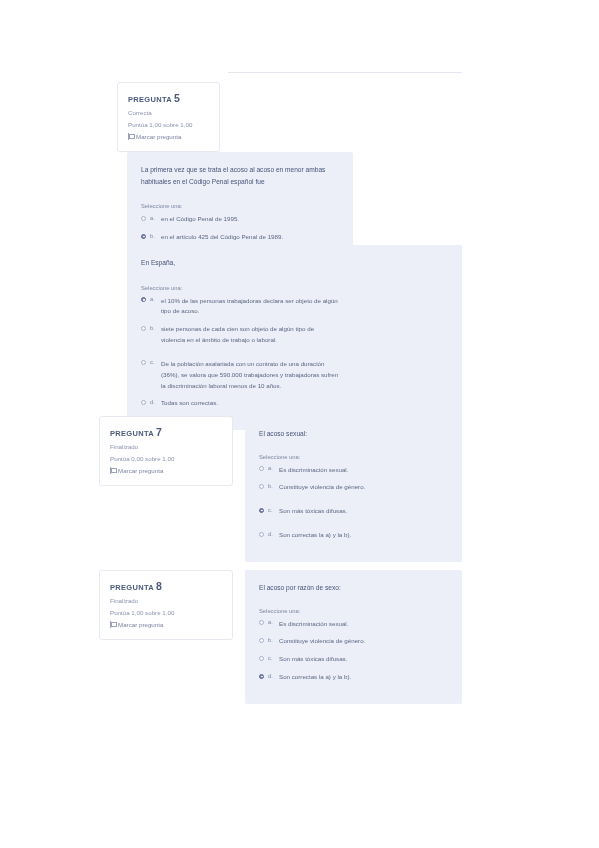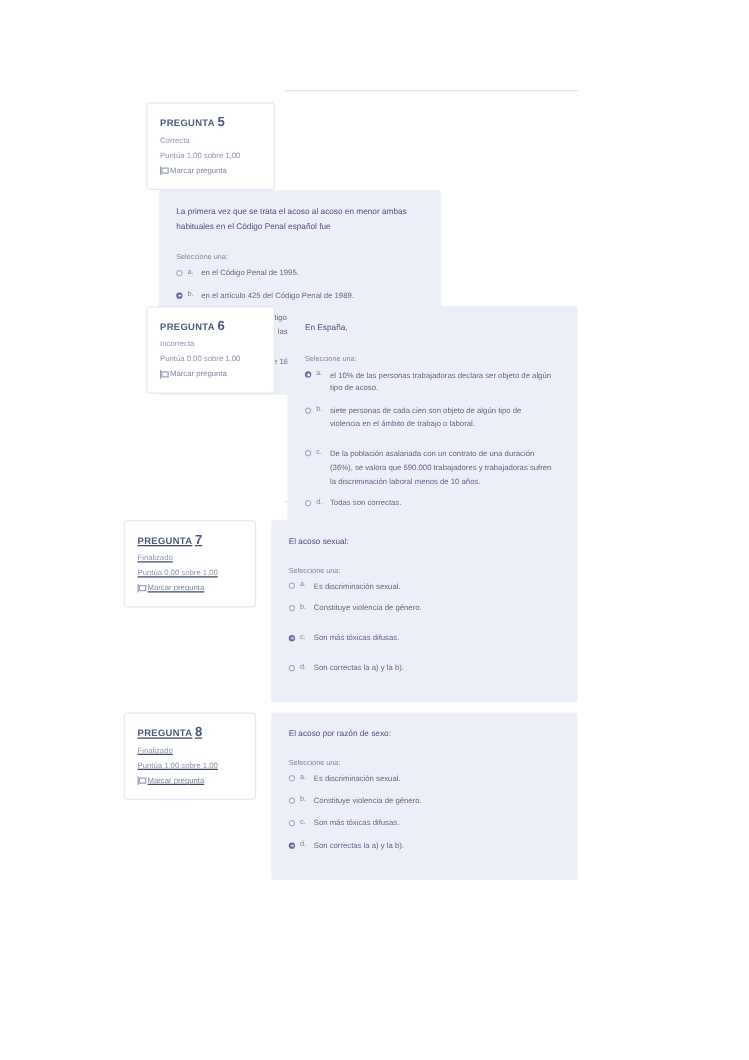--- a/index.html
+++ b/index.html
@@ -37,21 +37,21 @@
   
   .qinfo {
     background: #ffffff;
     border: 1px solid #e6e9f0;
     border-radius: 3px;
     box-sizing: border-box;
     padding: 9px 10px 11px 10px;
     flex: 0 0 auto;
   }
   .q5 .qinfo, .q6 .qinfo { width: 103px; }
-  .q7 .qinfo, .q8 .qinfo { width: 106px; text-decoration: underline; }
+  .q7 .qinfo, .q8 .qinfo { width: 134px; }
 
   .qinfo-title {
     font-size: 7.5px;
     letter-spacing: 0.3px;
     color: #4a5a7a;
     font-weight: bold;
     text-transform: uppercase;
     margin: 0 0 5px 0;
     white-space: nowrap;
   }
@@ -235,31 +235,20 @@
         <li class="answer spaced">
           <span class="radio"></span>
           <span class="akey">d.</span>
           <span class="atext">en el Código Penal de 1822.</span>
         </li>
       </ul>
     </div>
   </div>
 
   <div class="qblock q6">
-    <div class="qinfo">
-      <div class="qinfo-title">
-        <span>PREGUNTA</span><span class="qnum">6</span>
-      </div>
-      <div class="qinfo-state">Incorrecta</div>
-      <div class="qinfo-grade">Puntúa 0,00 sobre 1,00</div>
-      <div class="qinfo-flag">
-        <span class="flag-icon"></span>
-        <span>Marcar pregunta</span>
-      </div>
-    </div>
     <div class="qpanel">
       <p class="qstem">En España,</p>
       <p class="qprompt">Seleccione una:</p>
       <ul class="answers">
         <li class="answer">
           <span class="radio checked"></span>
           <span class="akey">a.</span>
           <span class="atext">el 10% de las personas trabajadoras declara ser objeto de algún tipo de acoso.</span>
         </li>
         <li class="answer">

